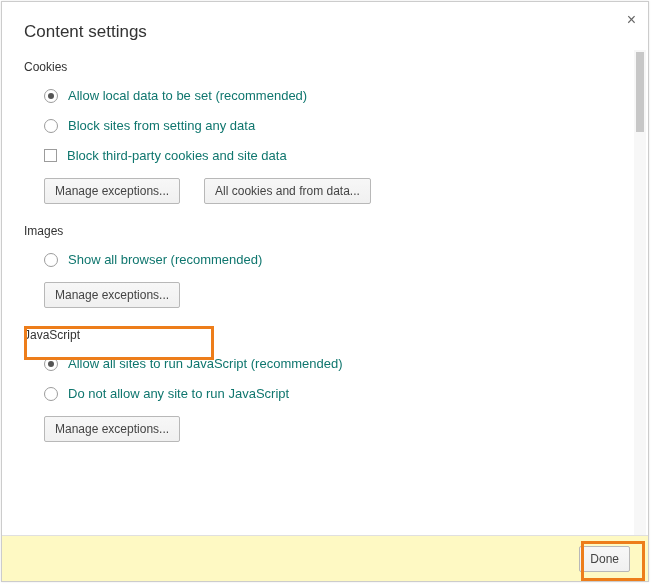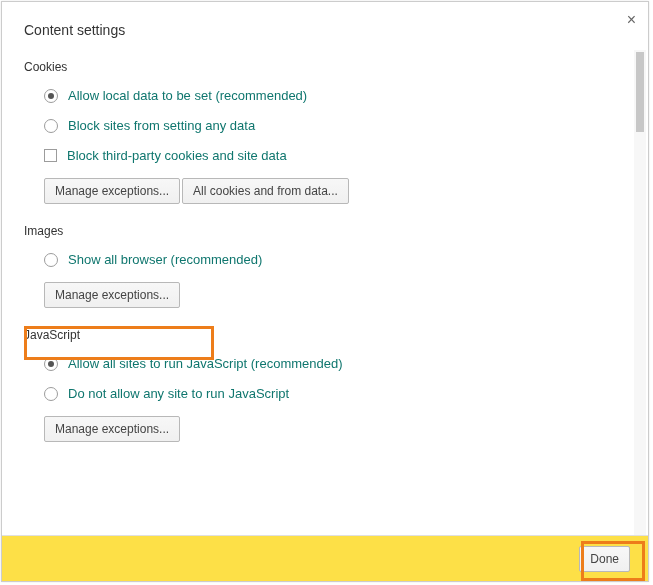--- a/index.html
+++ b/index.html
@@ -31,21 +31,21 @@
       position: absolute;
       top: 10px;
       right: 12px;
       font-size: 16px;
       color: #666;
       cursor: pointer;
       font-family: Arial, sans-serif;
       line-height: 1;
     }
     .title {
-      font-size: 14px;
+      font-size: 17px;
       color: #333;
       padding: 20px 0 0 22px;
     }
     .scroll-area {
       position: absolute;
       top: 48px;
       left: 0;
       right: 14px;
       bottom: 46px;
       overflow: hidden;
@@ -123,21 +123,21 @@
       flex-shrink: 0;
     }
     .option-label {
       color: #0f766e;
       font-size: 13px;
     }
     .button-row {
       padding-left: 20px;
       margin-bottom: 20px;
       display: flex;
-      gap: 2px;
+      gap: 24px;
     }
     .btn {
       background: linear-gradient(#f7f7f7, #f0f0f0);
       border: 1px solid #b8b8b8;
       color: #444;
       font-size: 12px;
       padding: 5px 10px;
       cursor: pointer;
       font-family: inherit;
       border-radius: 2px;
@@ -146,21 +146,21 @@
       position: absolute;
       bottom: 0;
       left: 0;
       right: 0;
       height: 46px;
       border-top: 1px solid #e0e0e0;
       display: flex;
       align-items: center;
       justify-content: flex-end;
       padding-right: 18px;
-      background: #fde047;
+      background: #fef9c3;
     }
     .highlight-box {
       position: absolute;
       border: 3px solid #ed7d1a;
       pointer-events: none;
     }
     .highlight-1 {
       left: 24px;
       top: 326px;
       width: 190px;

